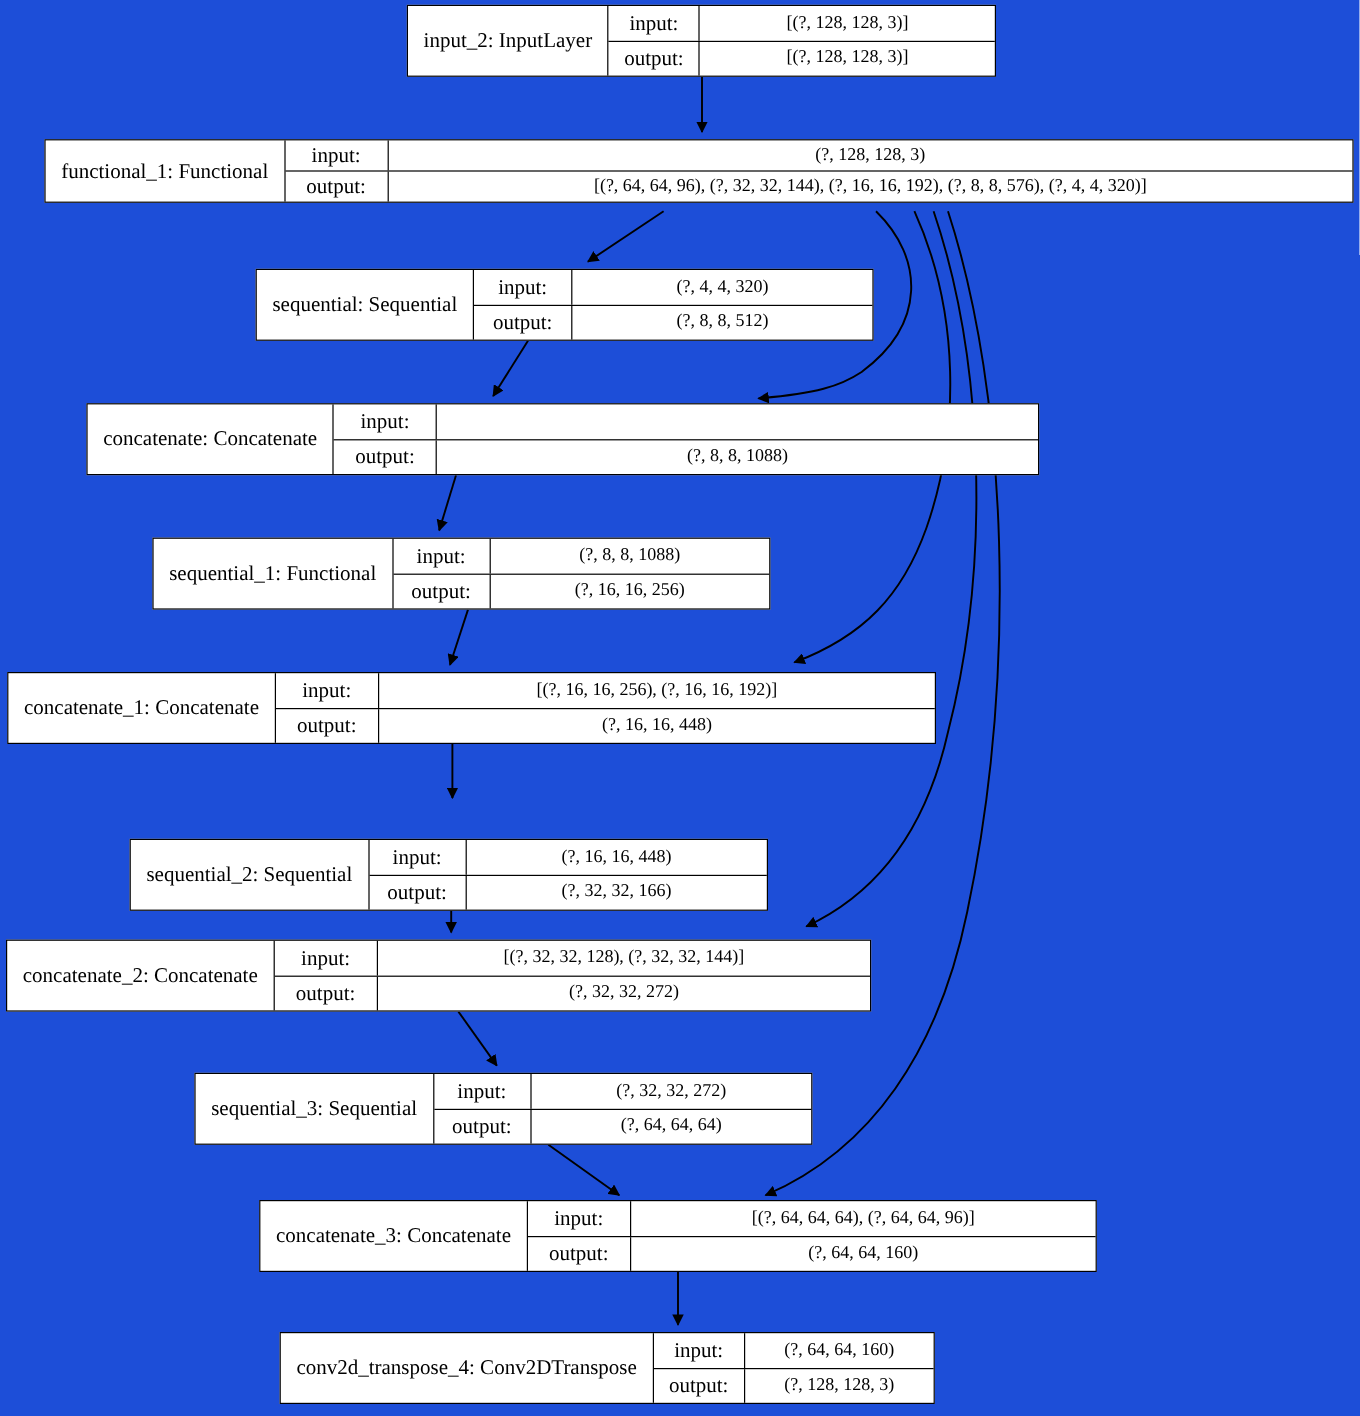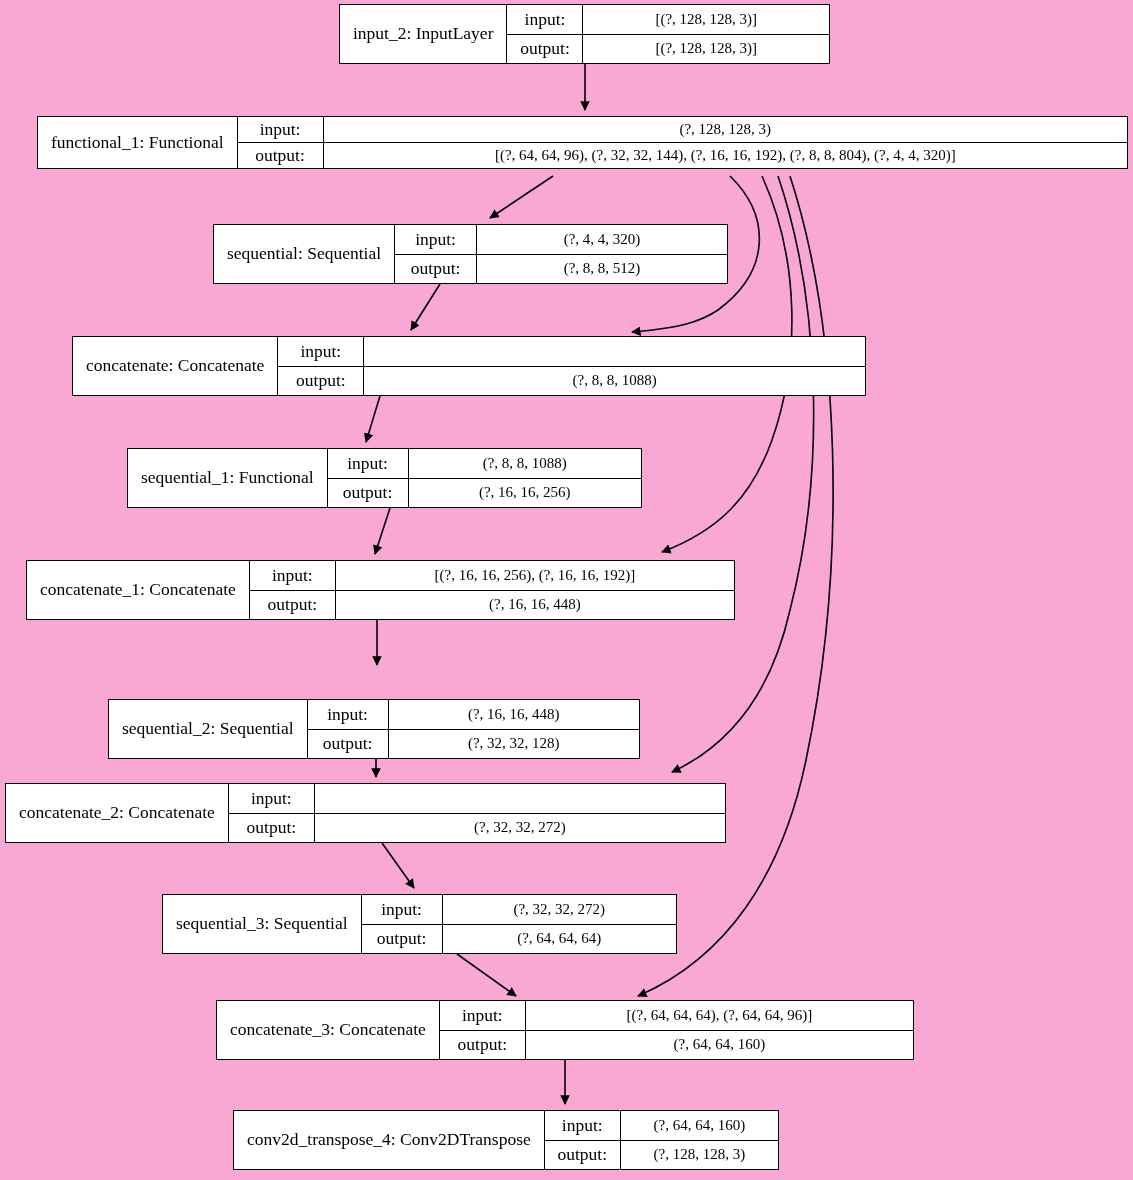--- a/index.html
+++ b/index.html
@@ -4,21 +4,21 @@
 <style>
   html, body {
     margin: 0;
     padding: 0;
     background: #ffffff;
   }
   #canvas {
     position: relative;
     width: 1133px;
     height: 1180px;
-    background: #f9a8d4;
+    background: #1d4ed8;
     font-family: "Liberation Serif", "DejaVu Serif", serif;
     overflow: hidden;
   }
   #edges {
     position: absolute;
     left: 0;
     top: 0;
     width: 1133px;
     height: 1180px;
     pointer-events: none;
@@ -89,21 +89,21 @@
 
   #n-sequential       { left: 213px;  top: 224px;  width: 515px;  height: 60px; }
   #n-sequential .io-label { width: 82px; }
 
   #n-concatenate      { left: 72px;   top: 336px;  width: 794px;  height: 60px; }
   #n-concatenate .io-label { width: 86px; }
 
   #n-sequential_1     { left: 127px;  top: 448px;  width: 515px;  height: 60px; }
   #n-sequential_1 .io-label { width: 81px; }
 
-  #n-concatenate_1    { left: 6px;    top: 560px;  width: 709px;  height: 60px; margin-left: 20px; }
+  #n-concatenate_1    { left: 6px;    top: 560px;  width: 774px;  height: 60px; }
   #n-concatenate_1 .io-label { width: 86px; }
 
   #n-sequential_2     { left: 108px;  top: 699px;  width: 532px;  height: 60px; }
   #n-sequential_2 .io-label { width: 81px; }
 
   #n-concatenate_2    { left: 5px;    top: 783px;  width: 721px;  height: 60px; }
   #n-concatenate_2 .io-label { width: 86px; }
 
   #n-sequential_3     { left: 162px;  top: 894px;  width: 515px;  height: 60px; }
   #n-sequential_3 .io-label { width: 81px; }
@@ -173,21 +173,21 @@
 
   <div class="node" id="n-functional_1">
     <div class="node-name">functional_1: Functional</div>
     <div class="io-block">
       <div class="io-row top">
         <div class="io-label">input:</div>
         <div class="io-value">(?, 128, 128, 3)</div>
       </div>
       <div class="io-row">
         <div class="io-label">output:</div>
-        <div class="io-value">[(?, 64, 64, 96), (?, 32, 32, 144), (?, 16, 16, 192), (?, 8, 8, 804), (?, 4, 4, 320)]</div>
+        <div class="io-value">[(?, 64, 64, 96), (?, 32, 32, 144), (?, 16, 16, 192), (?, 8, 8, 576), (?, 4, 4, 320)]</div>
       </div>
     </div>
   </div>
 
   <div class="node" id="n-sequential">
     <div class="node-name">sequential: Sequential</div>
     <div class="io-block">
       <div class="io-row top">
         <div class="io-label">input:</div>
         <div class="io-value">(?, 4, 4, 320)</div>
@@ -242,30 +242,31 @@
 
   <div class="node" id="n-sequential_2">
     <div class="node-name">sequential_2: Sequential</div>
     <div class="io-block">
       <div class="io-row top">
         <div class="io-label">input:</div>
         <div class="io-value">(?, 16, 16, 448)</div>
       </div>
       <div class="io-row">
         <div class="io-label">output:</div>
-        <div class="io-value">(?, 32, 32, 128)</div>
+        <div class="io-value">(?, 32, 32, 166)</div>
       </div>
     </div>
   </div>
 
   <div class="node" id="n-concatenate_2">
     <div class="node-name">concatenate_2: Concatenate</div>
     <div class="io-block">
       <div class="io-row top">
         <div class="io-label">input:</div>
+        <div class="io-value">[(?, 32, 32, 128), (?, 32, 32, 144)]</div>
       </div>
       <div class="io-row">
         <div class="io-label">output:</div>
         <div class="io-value">(?, 32, 32, 272)</div>
       </div>
     </div>
   </div>
 
   <div class="node" id="n-sequential_3">
     <div class="node-name">sequential_3: Sequential</div>

